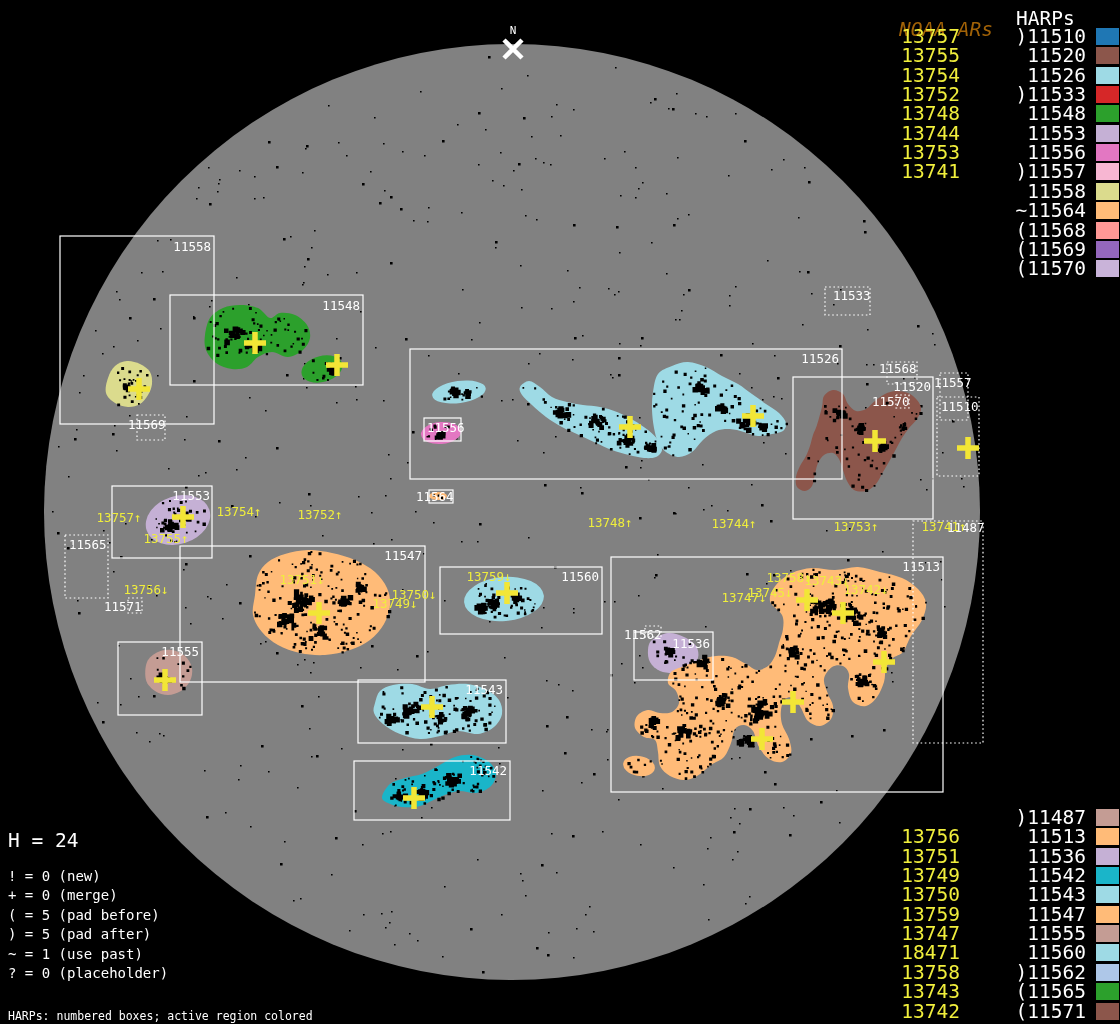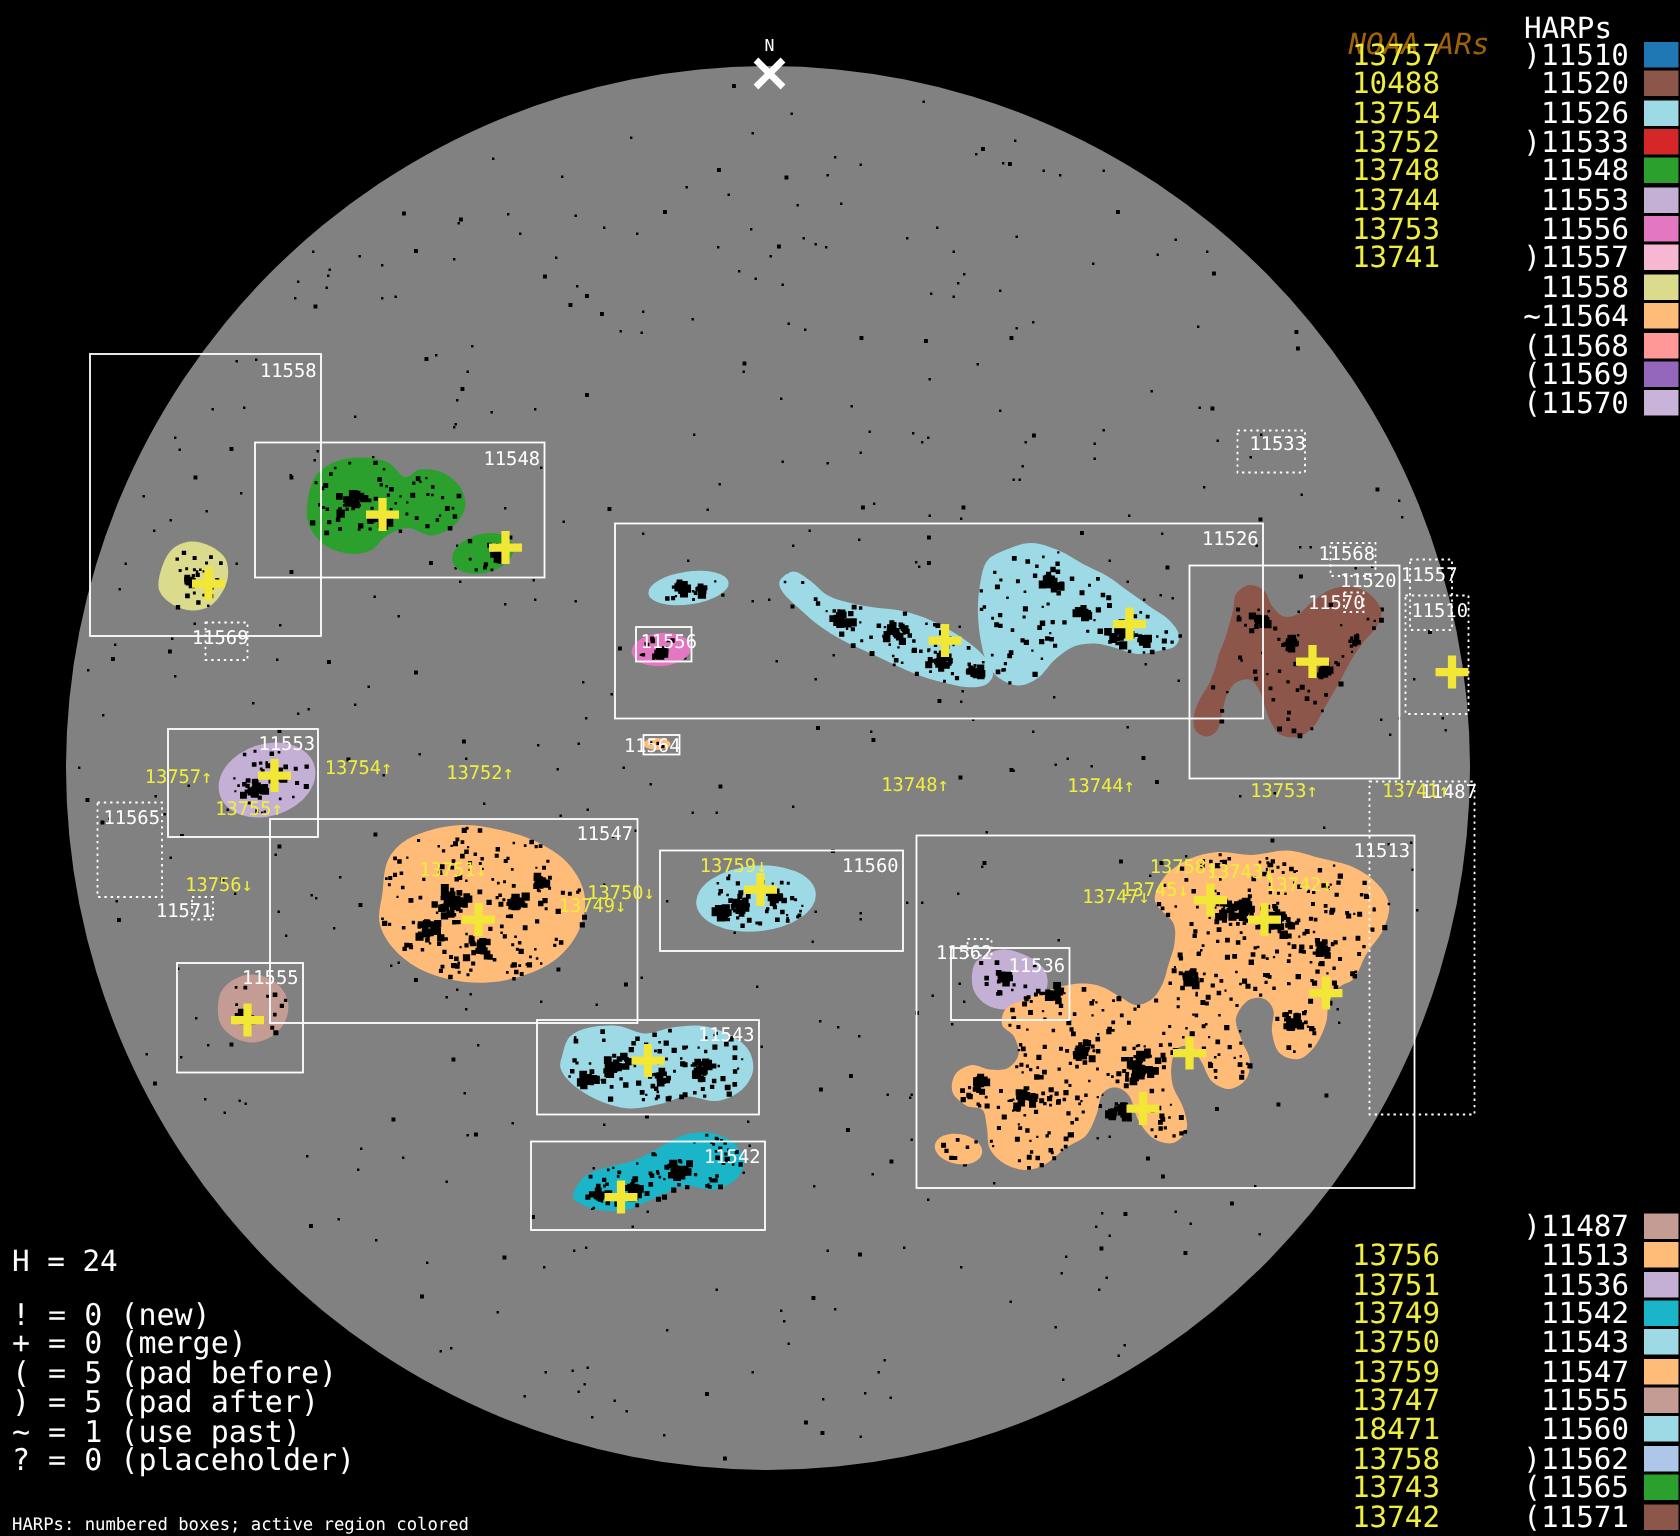--- a/index.html
+++ b/index.html
@@ -15,21 +15,21 @@
   #noaa-hdr{left:899px;top:18px;color:#a16207;font-style:italic;}
   #harps-hdr{left:1016px;top:7px;color:#fff;}
   .rows{position:absolute;left:880px;width:242px;}
   #tr-rows{top:27px;height:260px;}
   #br-rows{top:808px;height:216px;}
   .lrow{position:absolute;left:0;width:242px;height:19px;font-size:19.5px;line-height:19px;}
   .lrow .noaa{position:absolute;left:0;width:80px;text-align:right;color:#f0ee3c;}
   .lrow .harp{position:absolute;left:80px;width:126px;text-align:right;color:#fff;white-space:pre;}
   .lrow .sw{position:absolute;left:216px;top:1px;width:23px;height:17px;}
   #hline{position:absolute;left:8px;top:829px;color:#fff;font-size:19.5px;white-space:pre;}
-  #counter-lines{position:absolute;left:8px;top:867px;color:#fff;font-size:20px;line-height:19.4px;white-space:pre;}
+  #counter-lines{position:absolute;left:8px;top:867px;color:#fff;font-size:14px;line-height:19.4px;white-space:pre;}
   #footnotes{position:absolute;left:8px;top:989px;color:#fff;font-size:11.5px;line-height:11px;white-space:pre;}
 </style>
 </head>
 <body>
 
 <div id="stage">
   <svg id="scene" width="1120" height="1024" viewBox="0 0 1120 1024">
       <circle cx="512" cy="512" r="468" fill="#818181"></circle>
       <path d="M355,386h1.6v1.6h-1.6ZM427,651h1.6v1.6h-1.6ZM621,663h1.6v1.6h-1.6ZM185,607h1.6v1.6h-1.6ZM850,415h1.6v1.6h-1.6ZM309,728h1.6v1.6h-1.6ZM751,387h1.6v1.6h-1.6ZM573,612h1.6v1.6h-1.6ZM389,922h1.6v1.6h-1.6ZM102,353h1.6v1.6h-1.6ZM732,859h1.6v1.6h-1.6ZM370,171h1.6v1.6h-1.6ZM395,778h1.6v1.6h-1.6ZM677,157h1.6v1.6h-1.6ZM193,380h2.6v2.6h-2.6ZM409,933h1.6v1.6h-1.6ZM525,895h1.6v1.6h-1.6ZM730,817h1.6v1.6h-1.6ZM520,873h1.6v1.6h-1.6ZM573,109h1.6v1.6h-1.6ZM521,307h1.6v1.6h-1.6ZM708,919h1.6v1.6h-1.6ZM695,113h1.6v1.6h-1.6ZM702,719h1.6v1.6h-1.6ZM675,513h1.6v1.6h-1.6ZM374,117h1.6v1.6h-1.6ZM732,736h2.6v2.6h-2.6ZM362,183h2.6v2.6h-2.6ZM183,569h1.6v1.6h-1.6ZM137,340h1.6v1.6h-1.6ZM541,864h2.6v2.6h-2.6ZM118,645h1.6v1.6h-1.6ZM120,704h1.6v1.6h-1.6ZM308,493h2.6v2.6h-2.6ZM457,124h1.6v1.6h-1.6ZM525,215h1.6v1.6h-1.6ZM864,455h1.6v1.6h-1.6ZM585,914h1.6v1.6h-1.6ZM138,696h1.6v1.6h-1.6ZM478,164h1.6v1.6h-1.6ZM260,643h1.6v1.6h-1.6ZM527,75h1.6v1.6h-1.6ZM336,402h1.6v1.6h-1.6ZM300,898h1.6v1.6h-1.6ZM338,142h1.6v1.6h-1.6ZM210,598h1.6v1.6h-1.6ZM531,136h1.6v1.6h-1.6ZM129,415h1.6v1.6h-1.6ZM407,462h1.6v1.6h-1.6ZM383,143h1.6v1.6h-1.6ZM336,338h1.6v1.6h-1.6ZM363,914h1.6v1.6h-1.6ZM576,428h2.6v2.6h-2.6ZM95,330h1.6v1.6h-1.6ZM430,743h2.6v2.6h-2.6ZM458,373h1.6v1.6h-1.6ZM837,363h1.6v1.6h-1.6ZM236,277h1.6v1.6h-1.6ZM205,472h1.6v1.6h-1.6ZM941,579h1.6v1.6h-1.6ZM250,826h1.6v1.6h-1.6ZM579,287h1.6v1.6h-1.6ZM963,486h1.6v1.6h-1.6ZM727,510h1.6v1.6h-1.6ZM285,342h1.6v1.6h-1.6ZM641,337h2.6v2.6h-2.6ZM573,608h1.6v1.6h-1.6ZM217,191h1.6v1.6h-1.6ZM638,188h1.6v1.6h-1.6ZM130,678h1.6v1.6h-1.6ZM504,657h1.6v1.6h-1.6ZM444,886h1.6v1.6h-1.6ZM408,557h1.6v1.6h-1.6ZM428,355h1.6v1.6h-1.6ZM512,399h1.6v1.6h-1.6ZM625,466h2.6v2.6h-2.6ZM847,559h2.6v2.6h-2.6ZM581,782h1.6v1.6h-1.6ZM634,682h1.6v1.6h-1.6ZM341,748h1.6v1.6h-1.6ZM109,542h1.6v1.6h-1.6ZM804,167h1.6v1.6h-1.6ZM574,337h2.6v2.6h-2.6ZM58,446h1.6v1.6h-1.6ZM749,896h1.6v1.6h-1.6ZM286,374h2.6v2.6h-2.6ZM391,911h1.6v1.6h-1.6ZM375,347h1.6v1.6h-1.6ZM240,765h1.6v1.6h-1.6ZM371,512h1.6v1.6h-1.6ZM846,580h1.6v1.6h-1.6ZM423,553h1.6v1.6h-1.6ZM620,195h1.6v1.6h-1.6ZM888,425h1.6v1.6h-1.6ZM391,539h1.6v1.6h-1.6ZM209,306h1.6v1.6h-1.6ZM864,641h2.6v2.6h-2.6ZM276,447h2.6v2.6h-2.6ZM961,478h1.6v1.6h-1.6ZM739,823h1.6v1.6h-1.6ZM413,220h1.6v1.6h-1.6ZM268,771h1.6v1.6h-1.6ZM356,272h1.6v1.6h-1.6ZM190,623h1.6v1.6h-1.6ZM798,217h1.6v1.6h-1.6ZM198,187h1.6v1.6h-1.6ZM303,378h1.6v1.6h-1.6ZM79,392h1.6v1.6h-1.6ZM614,294h1.6v1.6h-1.6ZM654,445h2.6v2.6h-2.6ZM517,440h1.6v1.6h-1.6ZM503,185h1.6v1.6h-1.6ZM536,219h1.6v1.6h-1.6ZM388,454h1.6v1.6h-1.6ZM402,749h1.6v1.6h-1.6ZM555,436h1.6v1.6h-1.6ZM688,214h1.6v1.6h-1.6ZM249,555h2.6v2.6h-2.6ZM255,516h1.6v1.6h-1.6ZM573,957h1.6v1.6h-1.6ZM307,258h2.6v2.6h-2.6ZM607,729h1.6v1.6h-1.6ZM734,729h1.6v1.6h-1.6ZM477,859h1.6v1.6h-1.6ZM737,851h1.6v1.6h-1.6ZM703,884h1.6v1.6h-1.6ZM495,241h2.6v2.6h-2.6ZM507,697h1.6v1.6h-1.6ZM239,602h2.6v2.6h-2.6ZM276,652h2.6v2.6h-2.6ZM845,414h2.6v2.6h-2.6ZM263,197h1.6v1.6h-1.6ZM697,692h1.6v1.6h-1.6ZM543,452h1.6v1.6h-1.6ZM284,841h1.6v1.6h-1.6ZM525,598h1.6v1.6h-1.6ZM763,442h1.6v1.6h-1.6ZM427,221h1.6v1.6h-1.6ZM849,528h1.6v1.6h-1.6ZM428,207h1.6v1.6h-1.6ZM944,606h1.6v1.6h-1.6ZM807,716h1.6v1.6h-1.6ZM416,655h2.6v2.6h-2.6ZM302,172h1.6v1.6h-1.6ZM97,702h1.6v1.6h-1.6ZM720,354h2.6v2.6h-2.6ZM739,757h1.6v1.6h-1.6ZM68,476h1.6v1.6h-1.6ZM556,104h1.6v1.6h-1.6ZM607,759h1.6v1.6h-1.6ZM673,512h2.6v2.6h-2.6ZM261,745h2.6v2.6h-2.6ZM322,535h1.6v1.6h-1.6ZM153,298h2.6v2.6h-2.6ZM917,325h2.6v2.6h-2.6ZM799,271h1.6v1.6h-1.6ZM116,450h1.6v1.6h-1.6ZM688,289h2.6v2.6h-2.6ZM615,67h1.6v1.6h-1.6ZM608,288h1.6v1.6h-1.6ZM556,872h1.6v1.6h-1.6ZM707,848h1.6v1.6h-1.6ZM857,583h1.6v1.6h-1.6ZM72,545h1.6v1.6h-1.6ZM442,140h2.6v2.6h-2.6ZM318,696h1.6v1.6h-1.6ZM423,430h1.6v1.6h-1.6ZM184,439h1.6v1.6h-1.6ZM733,831h2.6v2.6h-2.6ZM149,741h1.6v1.6h-1.6ZM302,284h1.6v1.6h-1.6ZM863,220h2.6v2.6h-2.6ZM383,400h1.6v1.6h-1.6ZM567,270h1.6v1.6h-1.6ZM420,91h1.6v1.6h-1.6ZM710,837h1.6v1.6h-1.6ZM703,509h1.6v1.6h-1.6ZM328,105h1.6v1.6h-1.6ZM675,319h1.6v1.6h-1.6ZM462,289h1.6v1.6h-1.6ZM147,585h2.6v2.6h-2.6ZM942,452h1.6v1.6h-1.6ZM488,56h2.6v2.6h-2.6ZM249,397h1.6v1.6h-1.6ZM602,831h1.6v1.6h-1.6ZM683,294h1.6v1.6h-1.6ZM650,102h1.6v1.6h-1.6ZM668,108h1.6v1.6h-1.6ZM657,554h1.6v1.6h-1.6ZM77,600h1.6v1.6h-1.6ZM442,956h1.6v1.6h-1.6ZM866,364h1.6v1.6h-1.6ZM836,790h1.6v1.6h-1.6ZM783,807h1.6v1.6h-1.6ZM362,844h1.6v1.6h-1.6ZM858,484h1.6v1.6h-1.6ZM348,597h1.6v1.6h-1.6ZM311,247h1.6v1.6h-1.6ZM745,903h1.6v1.6h-1.6ZM810,738h2.6v2.6h-2.6ZM797,584h1.6v1.6h-1.6ZM639,655h1.6v1.6h-1.6ZM869,585h1.6v1.6h-1.6ZM394,944h1.6v1.6h-1.6ZM198,475h1.6v1.6h-1.6ZM390,262h2.6v2.6h-2.6ZM839,822h1.6v1.6h-1.6ZM514,597h1.6v1.6h-1.6ZM654,577h1.6v1.6h-1.6ZM543,607h1.6v1.6h-1.6ZM283,238h2.6v2.6h-2.6ZM522,880h1.6v1.6h-1.6ZM903,378h1.6v1.6h-1.6ZM479,322h1.6v1.6h-1.6ZM218,440h2.6v2.6h-2.6ZM735,113h1.6v1.6h-1.6ZM952,420h2.6v2.6h-2.6ZM371,645h2.6v2.6h-2.6ZM482,971h2.6v2.6h-2.6ZM635,197h1.6v1.6h-1.6ZM773,574h2.6v2.6h-2.6ZM744,140h2.6v2.6h-2.6ZM431,807h1.6v1.6h-1.6ZM151,539h1.6v1.6h-1.6ZM546,680h1.6v1.6h-1.6ZM415,511h1.6v1.6h-1.6ZM682,657h1.6v1.6h-1.6ZM501,88h1.6v1.6h-1.6ZM501,400h1.6v1.6h-1.6ZM641,460h1.6v1.6h-1.6ZM793,815h1.6v1.6h-1.6ZM390,831h1.6v1.6h-1.6ZM310,505h1.6v1.6h-1.6ZM638,595h1.6v1.6h-1.6ZM728,175h1.6v1.6h-1.6ZM940,561h1.6v1.6h-1.6ZM478,112h2.6v2.6h-2.6ZM771,169h1.6v1.6h-1.6ZM231,505h2.6v2.6h-2.6ZM185,563h2.6v2.6h-2.6ZM638,723h1.6v1.6h-1.6ZM306,387h1.6v1.6h-1.6ZM424,155h1.6v1.6h-1.6ZM688,487h1.6v1.6h-1.6ZM314,230h1.6v1.6h-1.6ZM892,681h1.6v1.6h-1.6ZM129,317h2.6v2.6h-2.6ZM528,537h1.6v1.6h-1.6ZM471,339h1.6v1.6h-1.6ZM74,438h2.6v2.6h-2.6ZM297,664h1.6v1.6h-1.6ZM405,338h2.6v2.6h-2.6ZM800,482h1.6v1.6h-1.6ZM878,688h1.6v1.6h-1.6ZM790,570h1.6v1.6h-1.6ZM851,735h2.6v2.6h-2.6ZM642,667h1.6v1.6h-1.6ZM811,293h1.6v1.6h-1.6ZM640,467h1.6v1.6h-1.6ZM813,655h2.6v2.6h-2.6ZM699,665h1.6v1.6h-1.6ZM265,641h1.6v1.6h-1.6ZM753,746h1.6v1.6h-1.6ZM746,573h2.6v2.6h-2.6ZM642,182h1.6v1.6h-1.6ZM547,954h2.6v2.6h-2.6ZM820,801h2.6v2.6h-2.6ZM618,357h2.6v2.6h-2.6ZM774,783h2.6v2.6h-2.6ZM119,299h1.6v1.6h-1.6ZM521,189h1.6v1.6h-1.6ZM360,667h1.6v1.6h-1.6ZM891,672h1.6v1.6h-1.6ZM310,672h1.6v1.6h-1.6ZM551,833h1.6v1.6h-1.6ZM161,675h2.6v2.6h-2.6ZM384,190h1.6v1.6h-1.6ZM666,193h1.6v1.6h-1.6ZM618,799h1.6v1.6h-1.6ZM327,274h1.6v1.6h-1.6ZM501,914h1.6v1.6h-1.6ZM807,271h2.6v2.6h-2.6ZM499,613h2.6v2.6h-2.6ZM113,571h1.6v1.6h-1.6ZM304,556h1.6v1.6h-1.6ZM313,662h1.6v1.6h-1.6ZM925,562h1.6v1.6h-1.6ZM499,763h1.6v1.6h-1.6ZM204,770h1.6v1.6h-1.6ZM550,164h1.6v1.6h-1.6ZM582,335h1.6v1.6h-1.6ZM527,403h2.6v2.6h-2.6ZM572,359h1.6v1.6h-1.6ZM741,690h1.6v1.6h-1.6ZM546,725h2.6v2.6h-2.6ZM808,181h2.6v2.6h-2.6ZM864,231h2.6v2.6h-2.6ZM572,690h1.6v1.6h-1.6ZM560,135h1.6v1.6h-1.6ZM421,817h1.6v1.6h-1.6ZM554,566h2.6v2.6h-2.6ZM311,756h1.6v1.6h-1.6ZM479,523h2.6v2.6h-2.6ZM558,684h1.6v1.6h-1.6ZM914,377h1.6v1.6h-1.6ZM262,320h1.6v1.6h-1.6ZM305,148h1.6v1.6h-1.6ZM606,731h1.6v1.6h-1.6ZM523,117h2.6v2.6h-2.6ZM867,329h1.6v1.6h-1.6ZM83,375h1.6v1.6h-1.6ZM762,399h1.6v1.6h-1.6ZM456,438h1.6v1.6h-1.6ZM731,758h1.6v1.6h-1.6ZM157,240h1.6v1.6h-1.6ZM833,304h1.6v1.6h-1.6ZM382,833h1.6v1.6h-1.6ZM297,787h1.6v1.6h-1.6ZM690,713h1.6v1.6h-1.6ZM612,377h1.6v1.6h-1.6ZM211,300h1.6v1.6h-1.6ZM160,328h1.6v1.6h-1.6ZM411,784h1.6v1.6h-1.6ZM206,816h2.6v2.6h-2.6ZM163,735h1.6v1.6h-1.6ZM618,291h1.6v1.6h-1.6ZM651,242h1.6v1.6h-1.6ZM711,505h1.6v1.6h-1.6ZM783,159h1.6v1.6h-1.6ZM702,464h1.6v1.6h-1.6ZM639,517h2.6v2.6h-2.6ZM461,212h1.6v1.6h-1.6ZM360,311h1.6v1.6h-1.6ZM662,788h1.6v1.6h-1.6ZM52,511h1.6v1.6h-1.6ZM655,574h2.6v2.6h-2.6ZM873,364h1.6v1.6h-1.6ZM406,797h1.6v1.6h-1.6ZM373,543h1.6v1.6h-1.6ZM461,399h1.6v1.6h-1.6ZM265,410h1.6v1.6h-1.6ZM591,729h1.6v1.6h-1.6ZM729,305h1.6v1.6h-1.6ZM614,601h1.6v1.6h-1.6ZM489,621h1.6v1.6h-1.6ZM681,310h1.6v1.6h-1.6ZM705,626h1.6v1.6h-1.6ZM196,198h1.6v1.6h-1.6ZM400,208h2.6v2.6h-2.6ZM513,170h1.6v1.6h-1.6ZM153,695h2.6v2.6h-2.6ZM390,196h2.6v2.6h-2.6ZM865,407h1.6v1.6h-1.6ZM207,596h1.6v1.6h-1.6ZM678,681h1.6v1.6h-1.6ZM136,732h1.6v1.6h-1.6ZM67,547h2.6v2.6h-2.6ZM293,900h1.6v1.6h-1.6ZM103,530h1.6v1.6h-1.6ZM640,844h1.6v1.6h-1.6ZM800,649h1.6v1.6h-1.6ZM168,468h1.6v1.6h-1.6ZM165,652h1.6v1.6h-1.6ZM654,98h2.6v2.6h-2.6ZM78,612h2.6v2.6h-2.6ZM781,398h1.6v1.6h-1.6ZM280,863h2.6v2.6h-2.6ZM461,541h1.6v1.6h-1.6ZM306,145h2.6v2.6h-2.6ZM686,642h2.6v2.6h-2.6ZM525,382h1.6v1.6h-1.6ZM245,457h1.6v1.6h-1.6ZM932,478h1.6v1.6h-1.6ZM739,373h1.6v1.6h-1.6ZM677,218h1.6v1.6h-1.6ZM536,947h2.6v2.6h-2.6ZM773,396h1.6v1.6h-1.6ZM492,180h1.6v1.6h-1.6ZM673,224h2.6v2.6h-2.6ZM551,308h1.6v1.6h-1.6ZM113,346h1.6v1.6h-1.6ZM279,502h1.6v1.6h-1.6ZM882,551h1.6v1.6h-1.6ZM920,405h2.6v2.6h-2.6ZM761,504h2.6v2.6h-2.6ZM417,940h1.6v1.6h-1.6ZM548,932h1.6v1.6h-1.6ZM304,363h1.6v1.6h-1.6ZM542,790h1.6v1.6h-1.6ZM619,252h1.6v1.6h-1.6ZM839,345h2.6v2.6h-2.6ZM349,930h1.6v1.6h-1.6ZM581,492h2.6v2.6h-2.6ZM219,179h1.6v1.6h-1.6ZM238,779h1.6v1.6h-1.6ZM616,226h2.6v2.6h-2.6ZM170,239h1.6v1.6h-1.6ZM402,151h1.6v1.6h-1.6ZM222,618h1.6v1.6h-1.6ZM573,301h1.6v1.6h-1.6ZM394,805h1.6v1.6h-1.6ZM541,627h1.6v1.6h-1.6ZM572,835h2.6v2.6h-2.6ZM193,316h1.6v1.6h-1.6ZM642,775h2.6v2.6h-2.6ZM209,203h2.6v2.6h-2.6ZM248,304h1.6v1.6h-1.6ZM734,808h1.6v1.6h-1.6ZM385,927h1.6v1.6h-1.6ZM485,129h1.6v1.6h-1.6ZM756,703h2.6v2.6h-2.6ZM566,716h2.6v2.6h-2.6ZM208,167h1.6v1.6h-1.6ZM926,489h1.6v1.6h-1.6ZM433,522h1.6v1.6h-1.6ZM57,532h2.6v2.6h-2.6ZM859,641h2.6v2.6h-2.6ZM618,374h2.6v2.6h-2.6ZM825,449h2.6v2.6h-2.6ZM356,399h1.6v1.6h-1.6ZM141,272h1.6v1.6h-1.6ZM316,755h2.6v2.6h-2.6ZM770,520h2.6v2.6h-2.6ZM254,198h1.6v1.6h-1.6ZM520,265h1.6v1.6h-1.6ZM610,674h2.6v2.6h-2.6ZM635,167h1.6v1.6h-1.6ZM157,375h1.6v1.6h-1.6ZM706,116h1.6v1.6h-1.6ZM707,395h1.6v1.6h-1.6ZM460,724h2.6v2.6h-2.6ZM840,289h1.6v1.6h-1.6ZM664,733h2.6v2.6h-2.6ZM593,773h2.6v2.6h-2.6ZM115,386h1.6v1.6h-1.6ZM114,425h1.6v1.6h-1.6ZM405,784h1.6v1.6h-1.6ZM777,377h2.6v2.6h-2.6ZM816,611h1.6v1.6h-1.6ZM749,808h2.6v2.6h-2.6ZM156,595h1.6v1.6h-1.6ZM883,729h2.6v2.6h-2.6ZM495,781h1.6v1.6h-1.6ZM381,913h1.6v1.6h-1.6ZM593,931h1.6v1.6h-1.6ZM752,343h1.6v1.6h-1.6ZM826,530h1.6v1.6h-1.6ZM738,412h1.6v1.6h-1.6ZM379,202h2.6v2.6h-2.6ZM866,383h2.6v2.6h-2.6ZM535,158h1.6v1.6h-1.6ZM789,834h2.6v2.6h-2.6ZM358,496h1.6v1.6h-1.6ZM276,166h2.6v2.6h-2.6ZM580,487h1.6v1.6h-1.6ZM648,479h1.6v1.6h-1.6ZM339,357h2.6v2.6h-2.6ZM892,395h1.6v1.6h-1.6ZM544,484h2.6v2.6h-2.6ZM766,583h1.6v1.6h-1.6ZM185,486h2.6v2.6h-2.6ZM672,108h2.6v2.6h-2.6ZM934,344h1.6v1.6h-1.6ZM610,374h1.6v1.6h-1.6ZM304,659h1.6v1.6h-1.6ZM619,343h1.6v1.6h-1.6ZM116,291h1.6v1.6h-1.6ZM624,151h1.6v1.6h-1.6ZM385,495h1.6v1.6h-1.6ZM594,410h1.6v1.6h-1.6ZM676,93h1.6v1.6h-1.6ZM301,705h2.6v2.6h-2.6ZM495,247h1.6v1.6h-1.6ZM444,600h1.6v1.6h-1.6ZM586,420h1.6v1.6h-1.6ZM304,266h1.6v1.6h-1.6ZM225,812h1.6v1.6h-1.6ZM162,271h1.6v1.6h-1.6ZM470,928h2.6v2.6h-2.6ZM920,479h1.6v1.6h-1.6ZM290,236h1.6v1.6h-1.6ZM573,224h2.6v2.6h-2.6ZM288,344h1.6v1.6h-1.6ZM218,183h1.6v1.6h-1.6ZM764,771h2.6v2.6h-2.6ZM412,431h2.6v2.6h-2.6ZM397,669h1.6v1.6h-1.6ZM604,158h1.6v1.6h-1.6ZM907,618h1.6v1.6h-1.6ZM666,273h1.6v1.6h-1.6ZM346,155h1.6v1.6h-1.6ZM519,612h1.6v1.6h-1.6ZM932,333h1.6v1.6h-1.6ZM500,152h1.6v1.6h-1.6ZM331,874h1.6v1.6h-1.6ZM528,363h1.6v1.6h-1.6ZM774,355h1.6v1.6h-1.6ZM407,781h2.6v2.6h-2.6ZM354,810h2.6v2.6h-2.6ZM802,324h1.6v1.6h-1.6ZM767,260h1.6v1.6h-1.6ZM159,733h1.6v1.6h-1.6ZM674,371h2.6v2.6h-2.6ZM239,170h1.6v1.6h-1.6ZM102,721h2.6v2.6h-2.6ZM518,163h2.6v2.6h-2.6ZM402,589h1.6v1.6h-1.6ZM589,906h1.6v1.6h-1.6ZM302,617h2.6v2.6h-2.6ZM186,416h1.6v1.6h-1.6ZM640,345h1.6v1.6h-1.6ZM785,453h1.6v1.6h-1.6ZM254,176h1.6v1.6h-1.6ZM120,556h2.6v2.6h-2.6ZM735,286h1.6v1.6h-1.6ZM543,162h1.6v1.6h-1.6ZM639,417h1.6v1.6h-1.6ZM76,429h1.6v1.6h-1.6ZM498,747h1.6v1.6h-1.6ZM335,837h2.6v2.6h-2.6ZM303,282h1.6v1.6h-1.6ZM729,295h1.6v1.6h-1.6ZM473,602h1.6v1.6h-1.6ZM604,601h1.6v1.6h-1.6ZM125,523h1.6v1.6h-1.6ZM390,478h1.6v1.6h-1.6ZM751,484h1.6v1.6h-1.6ZM268,141h2.6v2.6h-2.6ZM226,584h1.6v1.6h-1.6ZM564,752h2.6v2.6h-2.6ZM539,353h1.6v1.6h-1.6ZM289,320h1.6v1.6h-1.6ZM551,116h1.6v1.6h-1.6ZM193,317h2.6v2.6h-2.6ZM673,867h1.6v1.6h-1.6ZM112,433h2.6v2.6h-2.6ZM236,469h1.6v1.6h-1.6ZM576,928h1.6v1.6h-1.6ZM679,319h1.6v1.6h-1.6ZM477,541h1.6v1.6h-1.6Z" fill="#000000"></path>
       <path d="M108,378C109.5,373.5 111.8,368.8 115,366C118.2,363.2 122.8,361.3 127,361C131.2,360.7 136.2,362.2 140,364C143.8,365.8 148.0,368.7 150,372C152.0,375.3 152.3,380.2 152,384C151.7,387.8 150.0,391.7 148,395C146.0,398.3 143.3,402.0 140,404C136.7,406.0 132.2,407.2 128,407C123.8,406.8 118.7,405.3 115,403C111.3,400.7 107.2,397.2 106,393C104.8,388.8 106.5,382.5 108,378Z" fill="#dbdb8d"></path>
@@ -128,21 +128,21 @@
   <div class="hdr" id="noaa-hdr">NOAA ARs</div>
   <div class="hdr" id="harps-hdr">HARPs</div>
 
   <div class="rows" id="tr-rows">
       <div class="lrow" style="top: 0px;">
         <span class="noaa">13757</span>
         <span class="harp">)11510</span>
         <span class="sw" style="background: rgb(31, 119, 180);"></span>
       </div>
       <div class="lrow" style="top: 19.35px;">
-        <span class="noaa">10488</span>
+        <span class="noaa">13755</span>
         <span class="harp">11520</span>
         <span class="sw" style="background: rgb(140, 86, 75);"></span>
       </div>
       <div class="lrow" style="top: 38.7px;">
         <span class="noaa">13754</span>
         <span class="harp">11526</span>
         <span class="sw" style="background: rgb(158, 218, 229);"></span>
       </div>
       <div class="lrow" style="top: 58.05px;">
         <span class="noaa">13752</span>

